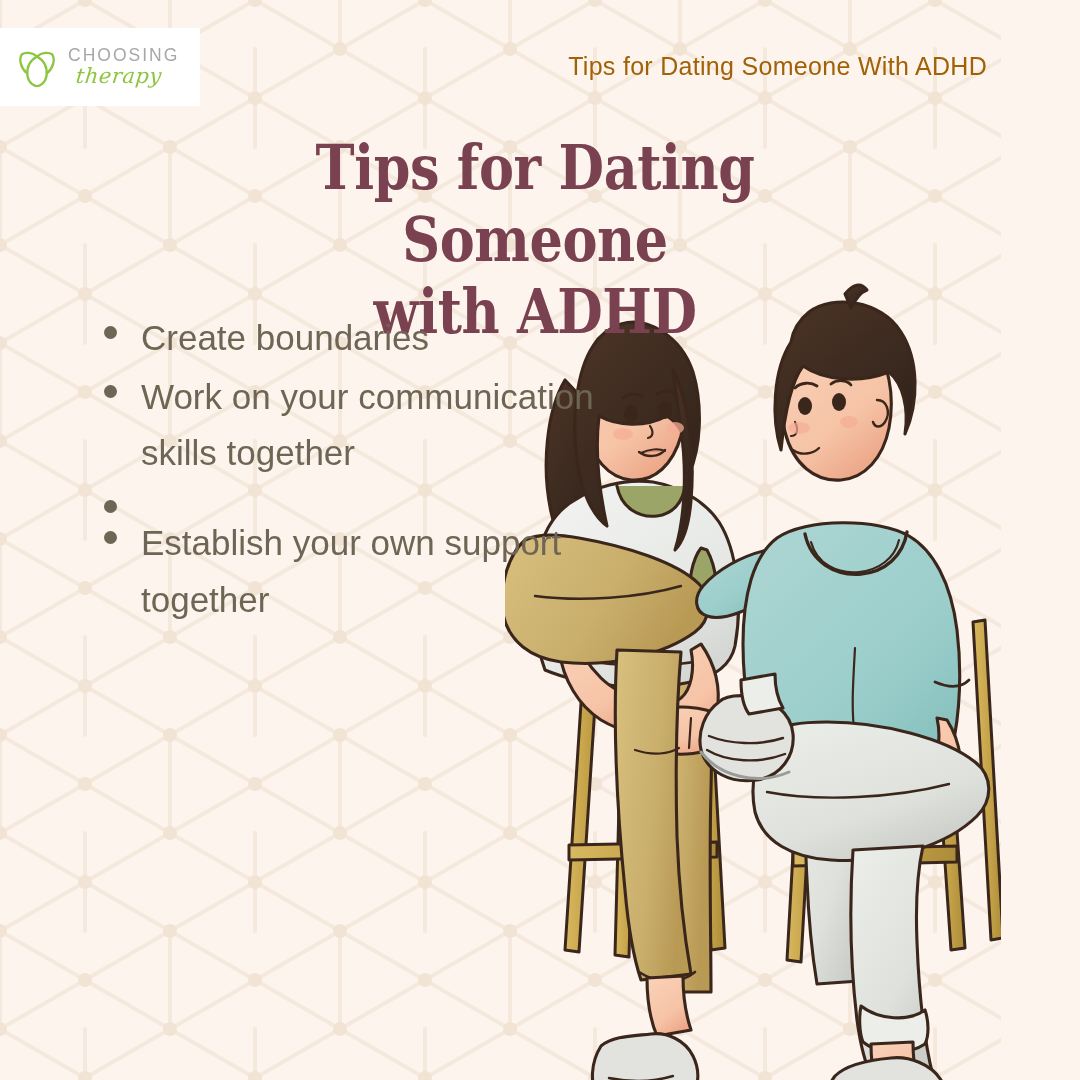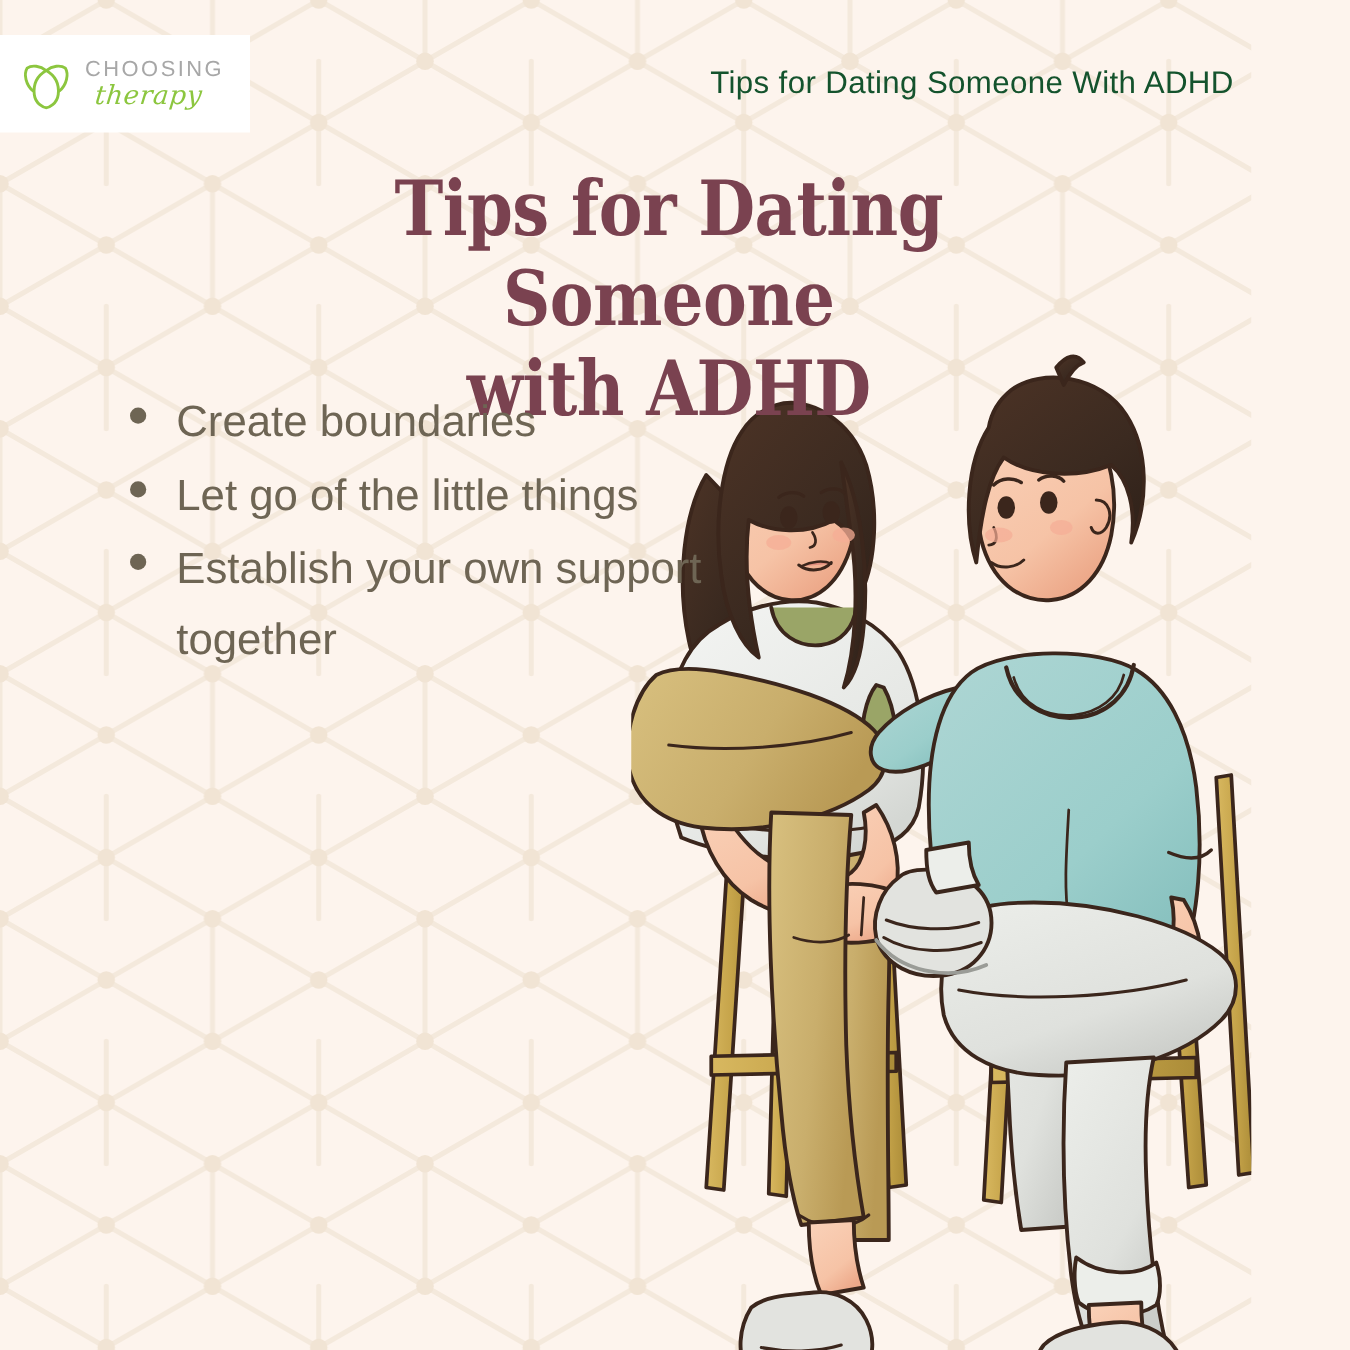--- a/index.html
+++ b/index.html
@@ -73,21 +73,21 @@
     transform: skewX(-6deg);
   }
 
   
   .watermark {
     position: absolute;
     right: 14px;
     top: 52px;
     font-family: "Liberation Sans", sans-serif;
     font-size: 25px;
-    color: #14532d;
+    color: #a16207;
     letter-spacing: 0.3px;
     z-index: 5;
     white-space: nowrap;
   }
 
   
   .title {
     position: absolute;
     left: 150px;
     top: 132px;
@@ -209,21 +209,24 @@
     <div>with ADHD</div>
   </div>
 
   <ul class="tips-list">
     <li class="tip-item">
       <span class="tip-bullet"></span>
       <span class="tip-text">Create boundaries</span>
     </li>
     <li class="tip-item">
       <span class="tip-bullet"></span>
-      <span class="tip-text">Let go of the little things</span>
+      <span class="tip-text">Work on your communication skills together</span>
+    </li>
+    <li class="tip-item">
+      <span class="tip-bullet"></span>
     </li>
     <li class="tip-item">
       <span class="tip-bullet"></span>
       <span class="tip-text">Establish your own support together</span>
     </li>
   </ul>
 
   <svg class="illustration" viewBox="0 0 500 830" xmlns="http://www.w3.org/2000/svg">
     <defs>
       <linearGradient id="gWPants" x1="0" y1="0" x2="1" y2="0.4">

